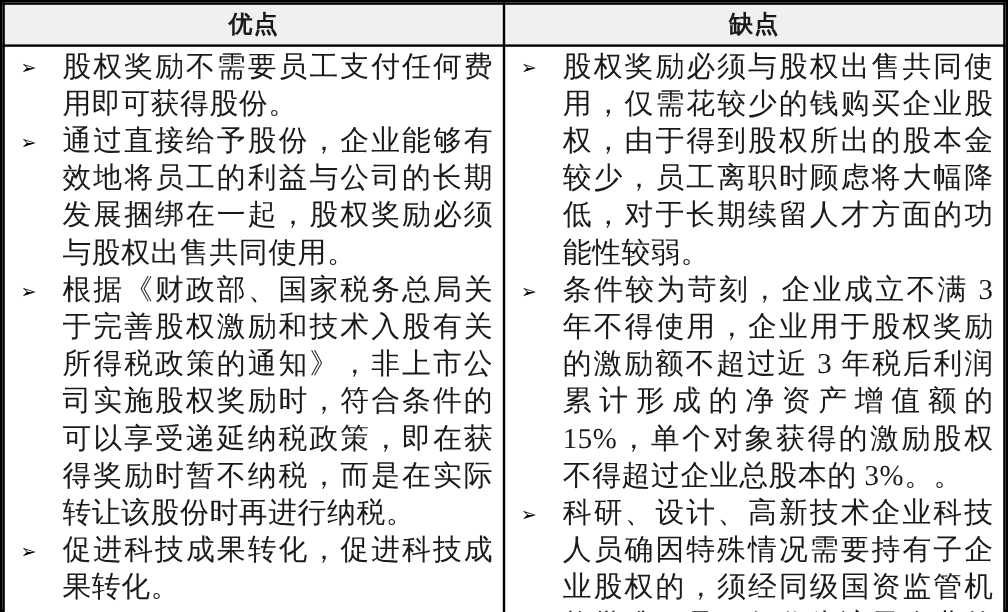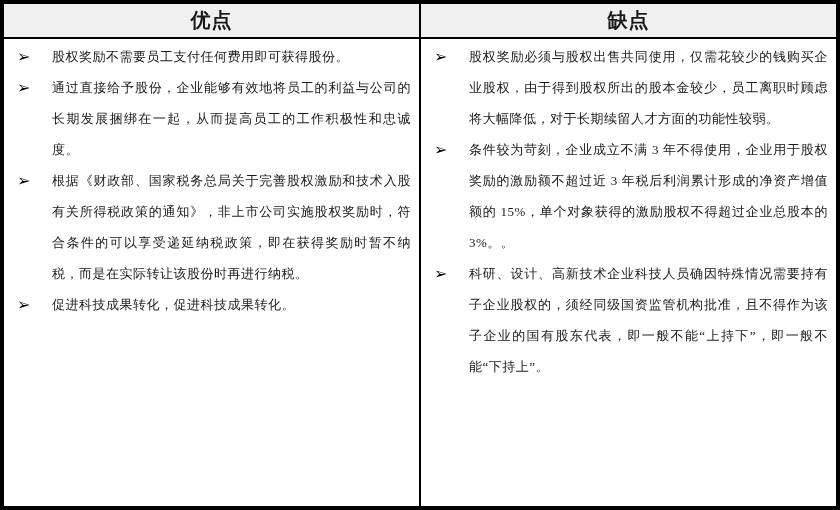--- a/index.html
+++ b/index.html
@@ -42,21 +42,21 @@
   .bullet{
     flex:0 0 48px;
     padding-left:13px;
     font-size:16px;
     line-height:31px;
     font-family:"DejaVu Sans",sans-serif;
     color:#000;
   }
   .txt{
     flex:1 1 auto;
-    font-size:13px;
+    font-size:24px;
     line-height:31px;
     text-align:justify;
     text-justify:inter-ideograph;
     letter-spacing:0.5px;
   }
 </style>
 </head>
 <body>
 
 <div class="table-wrap">
@@ -74,21 +74,21 @@
     <tbody>
       <tr>
         <td>
           <ul class="points">
               <li class="point">
                 <span class="bullet">➢</span>
                 <span class="txt">股权奖励不需要员工支付任何费用即可获得股份。</span>
               </li>
               <li class="point">
                 <span class="bullet">➢</span>
-                <span class="txt">通过直接给予股份，企业能够有效地将员工的利益与公司的长期发展捆绑在一起，从而提高员工的工作积极性和忠诚度。</span>
+                <span class="txt">通过直接给予股份，企业能够有效地将员工的利益与公司的长期发展捆绑在一起，股权奖励必须与股权出售共同使用。</span>
               </li>
               <li class="point">
                 <span class="bullet">➢</span>
                 <span class="txt">根据《财政部、国家税务总局关于完善股权激励和技术入股有关所得税政策的通知》，非上市公司实施股权奖励时，符合条件的可以享受递延纳税政策，即在获得奖励时暂不纳税，而是在实际转让该股份时再进行纳税。</span>
               </li>
               <li class="point">
                 <span class="bullet">➢</span>
                 <span class="txt">促进科技成果转化，促进科技成果转化。</span>
               </li>
             </ul>

